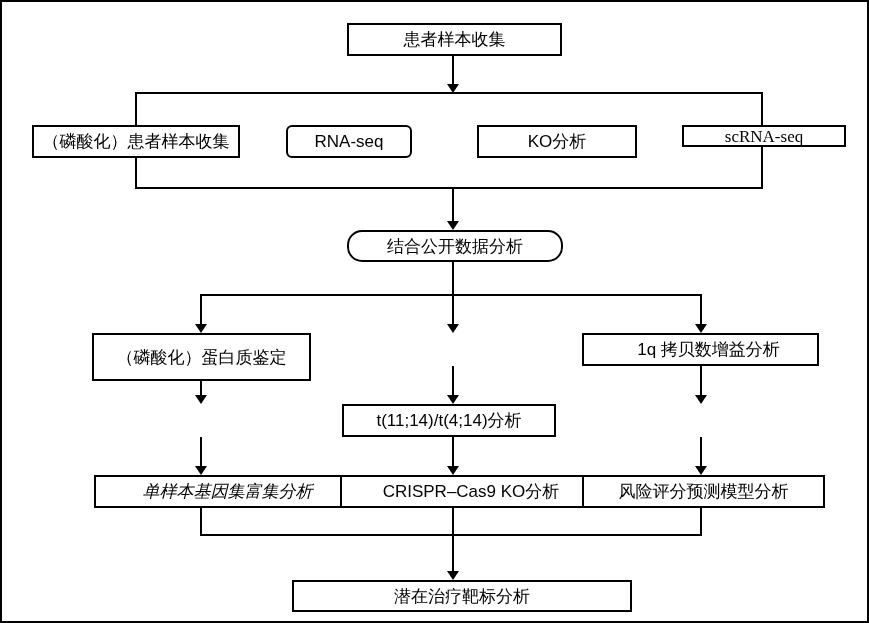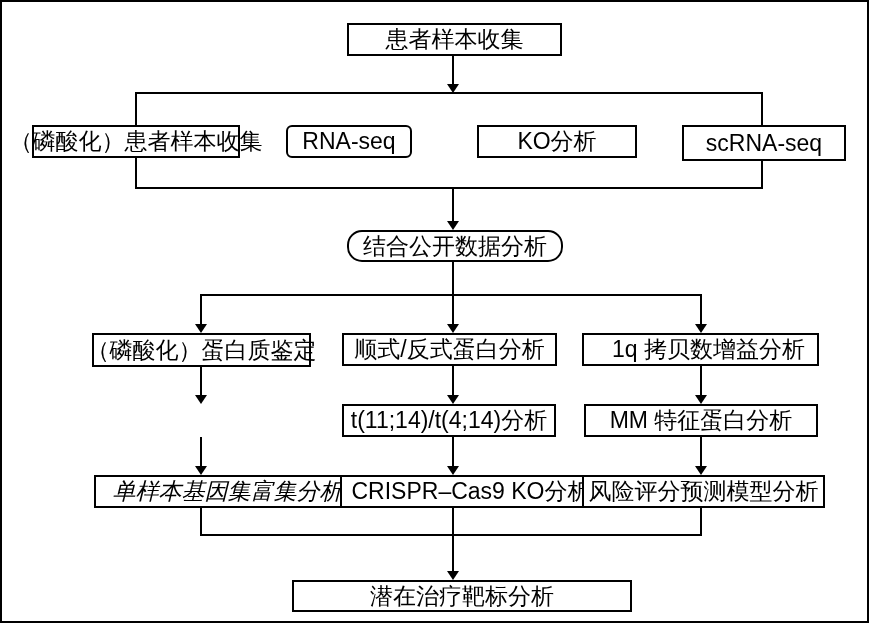--- a/index.html
+++ b/index.html
@@ -14,21 +14,21 @@
     overflow:hidden;
   }
   .node{
     position:absolute;
     box-sizing:border-box;
     border:2px solid #000;
     background:#fff;
     display:flex;
     align-items:center;
     justify-content:center;
-    font-size:23px;
+    font-size:17px;
     line-height:1;
     white-space:nowrap;
     z-index:2;
     text-align:center;
   }
   .hline{position:absolute;height:2px;background:#000;z-index:1;}
   .vline{position:absolute;width:2px;background:#000;z-index:1;}
   .arrowhead{
     position:absolute;width:0;height:0;z-index:1;
     border-left:6px solid transparent;
@@ -83,30 +83,28 @@
   <div class="hline" style="left:198px;top:532px;width:502px;"></div>
 
   <div class="vline" style="left:450px;top:533px;height:36px;"></div>
   <div class="arrowhead" style="left:445px;top:569px;"></div>
 
   <div class="node" style="left:345px;top:21px;width:215px;height:33px;">患者样本收集</div>
 
   <div class="node" style="left:30px;top:123px;width:208px;height:33px;">（磷酸化）患者样本收集</div>
   <div class="node" style="left:284px;top:123px;width:126px;height:33px;border-radius:6px;">RNA-seq</div>
   <div class="node" style="left:475px;top:123px;width:160px;height:33px;">KO分析</div>
-  <div class="node" style="left:680px;top:123px;width:164px;height:36px;">scRNA-seq</div>
+  <div class="node" style="left:680px;top:123px;width:164px;height:22px;font-family:Liberation Serif, serif;">scRNA-seq</div>
 
   <div class="node" style="left:345px;top:228px;width:216px;height:32px;border-radius:15px;">结合公开数据分析</div>
 
-  <div class="node" style="left:90px;top:331px;width:219px;height:34px;">（磷酸化）蛋白质鉴定</div>
-  <div class="node" style="left:340px;top:331px;width:215px;height:33px;">顺式/反式蛋白分析</div>
+  <div class="node" style="left:90px;top:331px;width:219px;height:48px;">（磷酸化）蛋白质鉴定</div>
   <div class="node" style="left:580px;top:331px;width:237px;height:33px;padding-left:16px;">1q 拷贝数增益分析</div>
 
   <div class="node" style="left:340px;top:402px;width:214px;height:33px;">t(11;14)/t(4;14)分析</div>
-  <div class="node" style="left:582px;top:402px;width:234px;height:33px;">MM 特征蛋白分析</div>
 
   <div class="node" style="left:92px;top:473px;width:267px;height:33px;font-style:italic;">单样本基因集富集分析</div>
   <div class="node" style="left:338px;top:473px;width:262px;height:33px;">CRISPR–Cas9 KO分析</div>
   <div class="node" style="left:580px;top:473px;width:243px;height:33px;">风险评分预测模型分析</div>
 
   <div class="node" style="left:290px;top:578px;width:340px;height:32px;">潜在治疗靶标分析</div>
 
 </div>
 
 </body></html>

